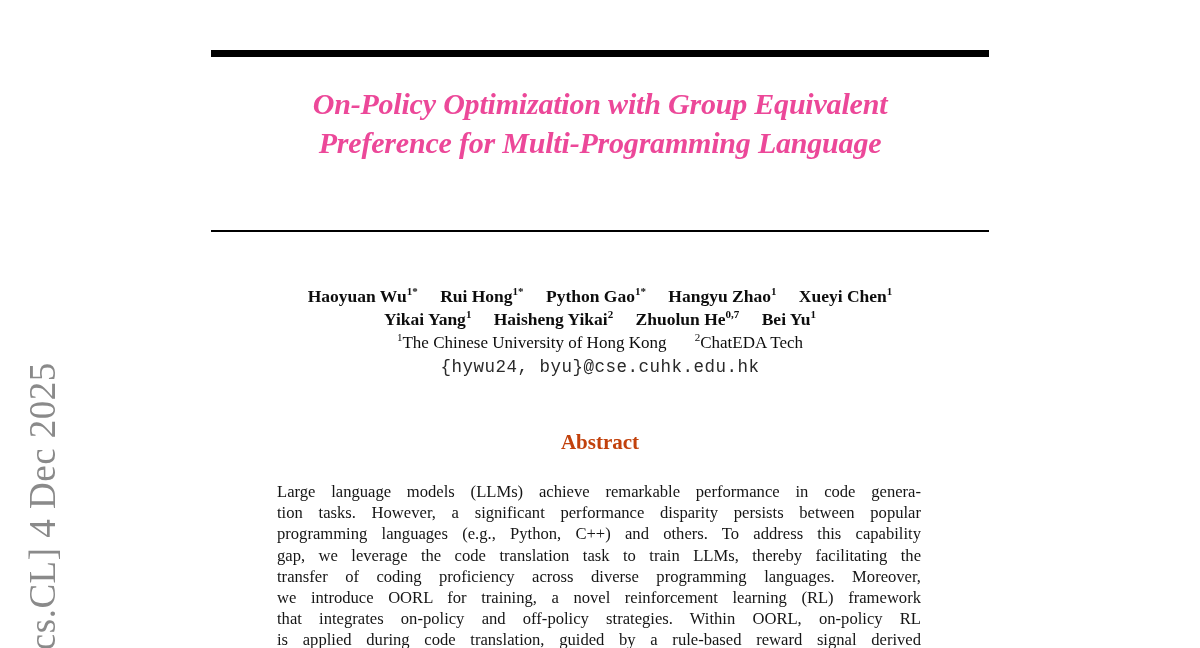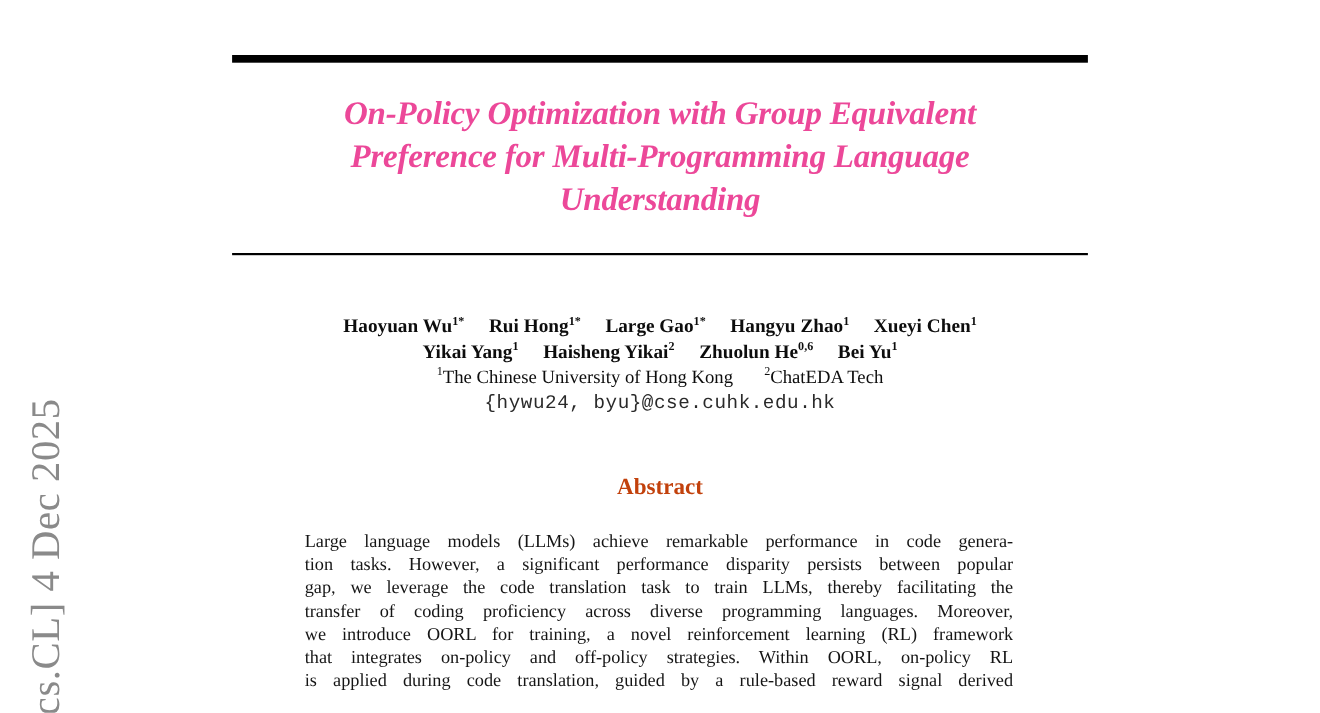--- a/index.html
+++ b/index.html
@@ -87,51 +87,51 @@
 
 <div class="page">
 
   <div class="stamp">[cs.CL] 4 Dec 2025</div>
 
   <div class="rule rule-top"></div>
 
   <div class="title">
     <div>On-Policy Optimization with Group Equivalent</div>
     <div>Preference for Multi-Programming Language</div>
-    <div>Understanding</div>
   </div>
 
   <div class="rule rule-bottom"></div>
 
   <div class="authors">
     <div class="author-row">
       <span class="author"><span>Haoyuan Wu</span><sup>1*</sup></span>
       <span class="author"><span>Rui Hong</span><sup>1*</sup></span>
-      <span class="author"><span>Large Gao</span><sup>1*</sup></span>
+      <span class="author"><span>Python Gao</span><sup>1*</sup></span>
       <span class="author"><span>Hangyu Zhao</span><sup>1</sup></span>
       <span class="author"><span>Xueyi Chen</span><sup>1</sup></span>
     </div>
     <div class="author-row">
       <span class="author"><span>Yikai Yang</span><sup>1</sup></span>
       <span class="author"><span>Haisheng Yikai</span><sup>2</sup></span>
-      <span class="author"><span>Zhuolun He</span><sup>0,6</sup></span>
+      <span class="author"><span>Zhuolun He</span><sup>0,7</sup></span>
       <span class="author"><span>Bei Yu</span><sup>1</sup></span>
     </div>
     <div class="affil-row">
       <span class="affil"><sup>1</sup><span>The Chinese University of Hong Kong</span></span>
       <span class="affil"><sup>2</sup><span>ChatEDA Tech</span></span>
     </div>
     <div class="email">{hywu24, byu}@cse.cuhk.edu.hk</div>
   </div>
 
   <div class="abs-heading">Abstract</div>
 
   <div class="abstract">
     <div class="abs-line">Large language models (LLMs) achieve remarkable performance in code genera-</div>
     <div class="abs-line">tion tasks. However, a significant performance disparity persists between popular</div>
+    <div class="abs-line">programming languages (e.g., Python, C++) and others. To address this capability</div>
     <div class="abs-line">gap, we leverage the code translation task to train LLMs, thereby facilitating the</div>
     <div class="abs-line">transfer of coding proficiency across diverse programming languages. Moreover,</div>
     <div class="abs-line">we introduce OORL for training, a novel reinforcement learning (RL) framework</div>
     <div class="abs-line">that integrates on-policy and off-policy strategies. Within OORL, on-policy RL</div>
     <div class="abs-line">is applied during code translation, guided by a rule-based reward signal derived</div>
   </div>
 
 </div>
 
 </body></html>

